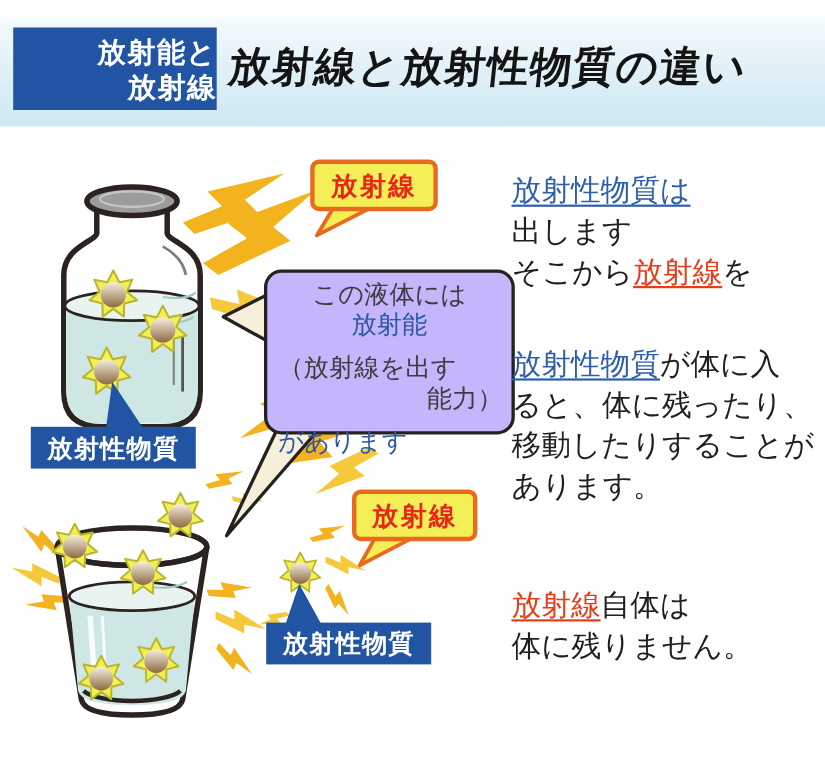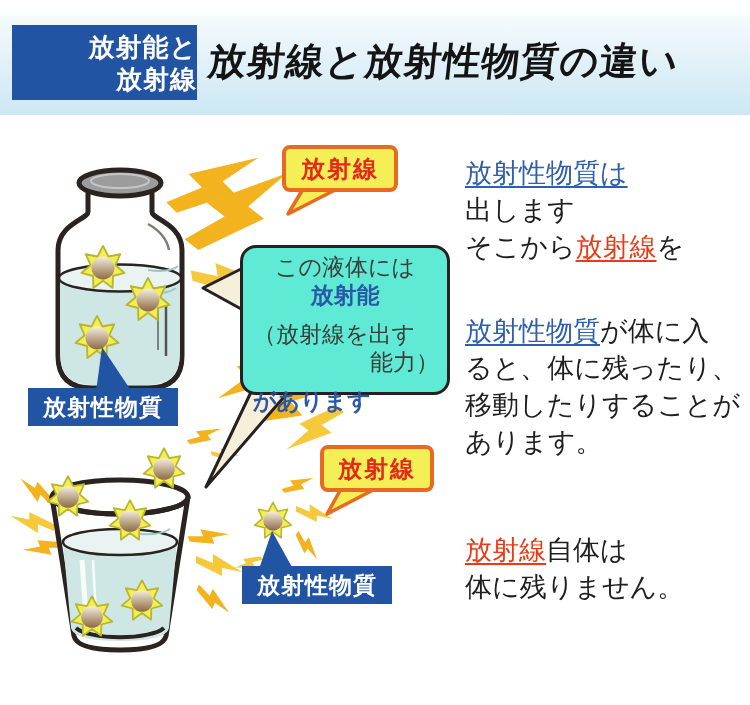--- a/index.html
+++ b/index.html
@@ -17,26 +17,26 @@
   .art{position:absolute;left:0;top:0;}
   .co-y{position:absolute;background:#f4ef56;border:4px solid #e96a1e;border-radius:8px;
     color:#e7271a;font-weight:bold;font-size:24px;display:flex;align-items:center;
     justify-content:center;letter-spacing:2px;box-sizing:border-box;}
   #co-y1{left:282px;top:145px;width:116px;height:47px;}
   #co-y2{left:320px;top:445px;width:114px;height:47px;}
   .co-b{position:absolute;background:#2155a3;color:#fff;font-weight:bold;font-size:23px;
     display:flex;align-items:center;justify-content:center;letter-spacing:1px;}
   #co-b1{left:28px;top:388px;width:150px;height:38px;}
   #co-b2{left:242px;top:566px;width:150px;height:38px;}
-  .bubble{position:absolute;left:240px;top:245px;width:210px;height:150px;background:#5eead4;
+  .bubble{position:absolute;left:240px;top:245px;width:228px;height:150px;background:#c4b5fd;
     border:3px solid #252120;border-radius:16px;box-sizing:border-box;padding:5px 8px 0 8px;}
   .bl{font-size:23px;line-height:28px;color:#3c3c3c;text-align:center;white-space:nowrap;}
   .bl.left{text-align:left;padding-left:2px;margin-top:11px;}
   .bl.indent{text-align:right;padding-left:28px;}
-  .bl.em{color:#2b57a7;font-weight:bold;}
+  .bl.em{color:#2b57a7;font-weight:normal;}
   .rt{position:absolute;left:465px;width:285px;font-size:27px;line-height:37px;color:#1f1f1f;}
   .rt div{white-space:nowrap;}
   #p1{top:155px;} #p2{top:313px;} #p3{top:532px;}
   .u-b{color:#2e5fae;text-decoration:underline;text-decoration-thickness:2px;text-underline-offset:4px;}
   .u-r{color:#ea3b17;text-decoration:underline;text-decoration-thickness:2px;text-underline-offset:4px;}
 </style>
 </head>
 <body>
 
 <div class="stage">

